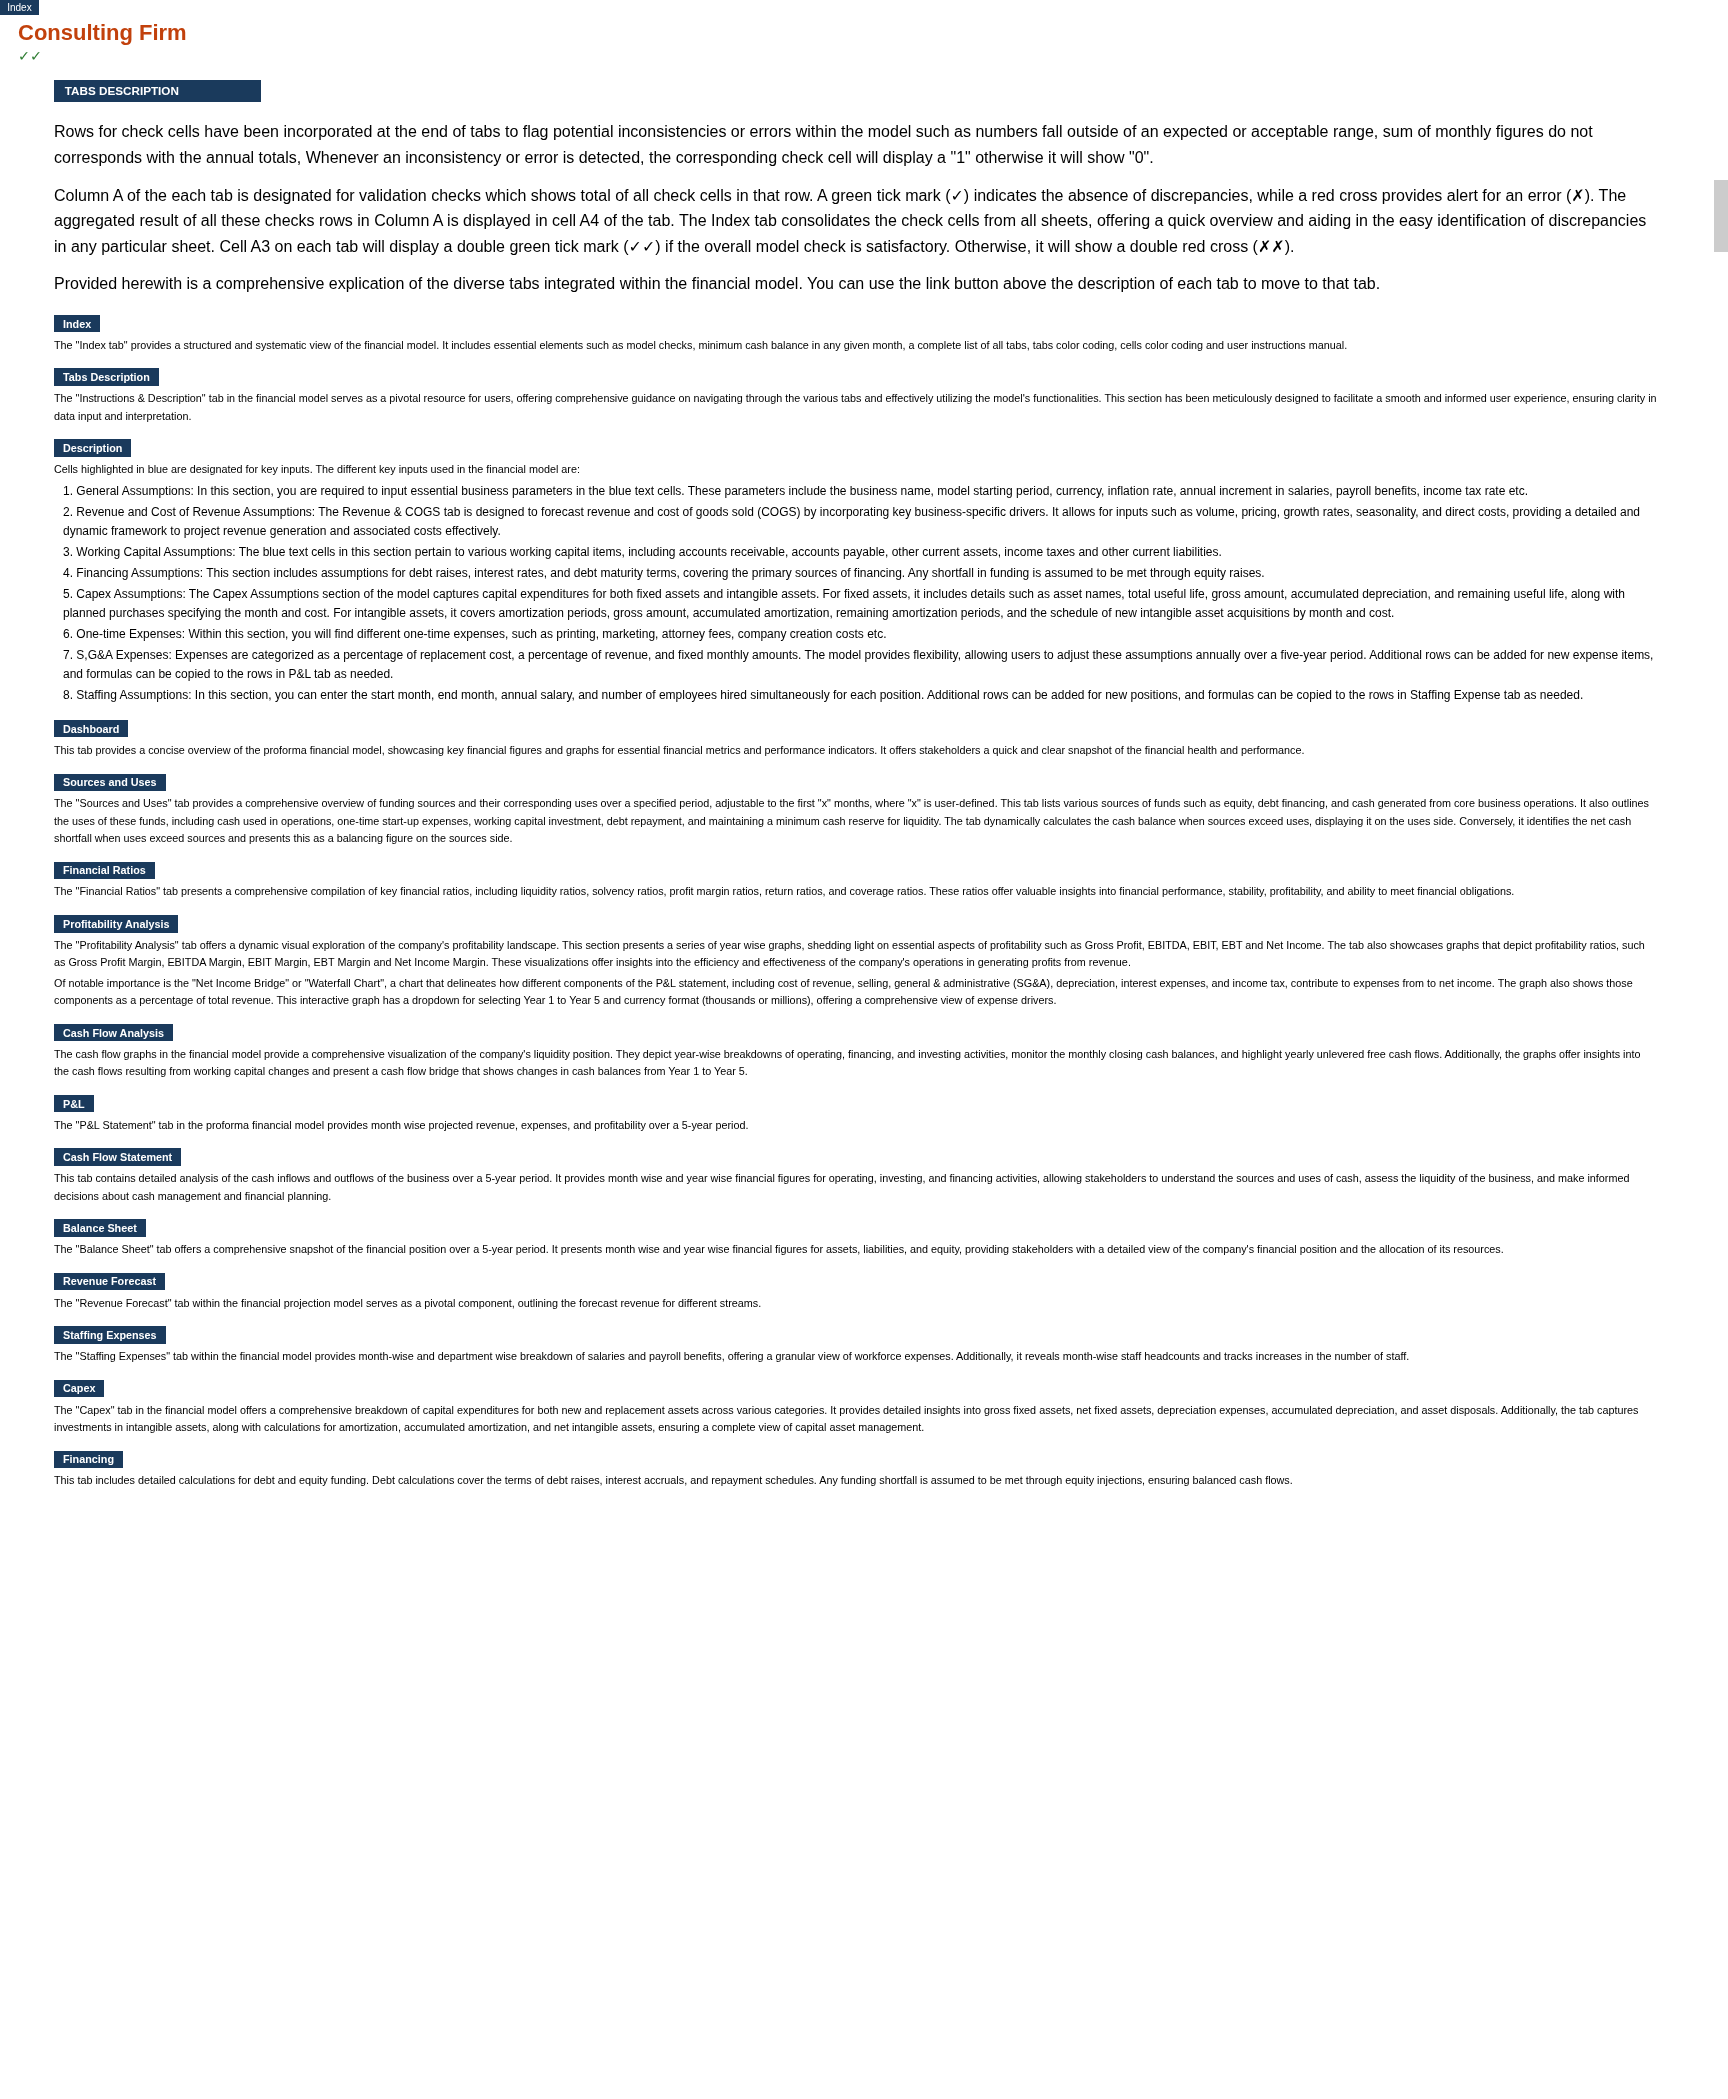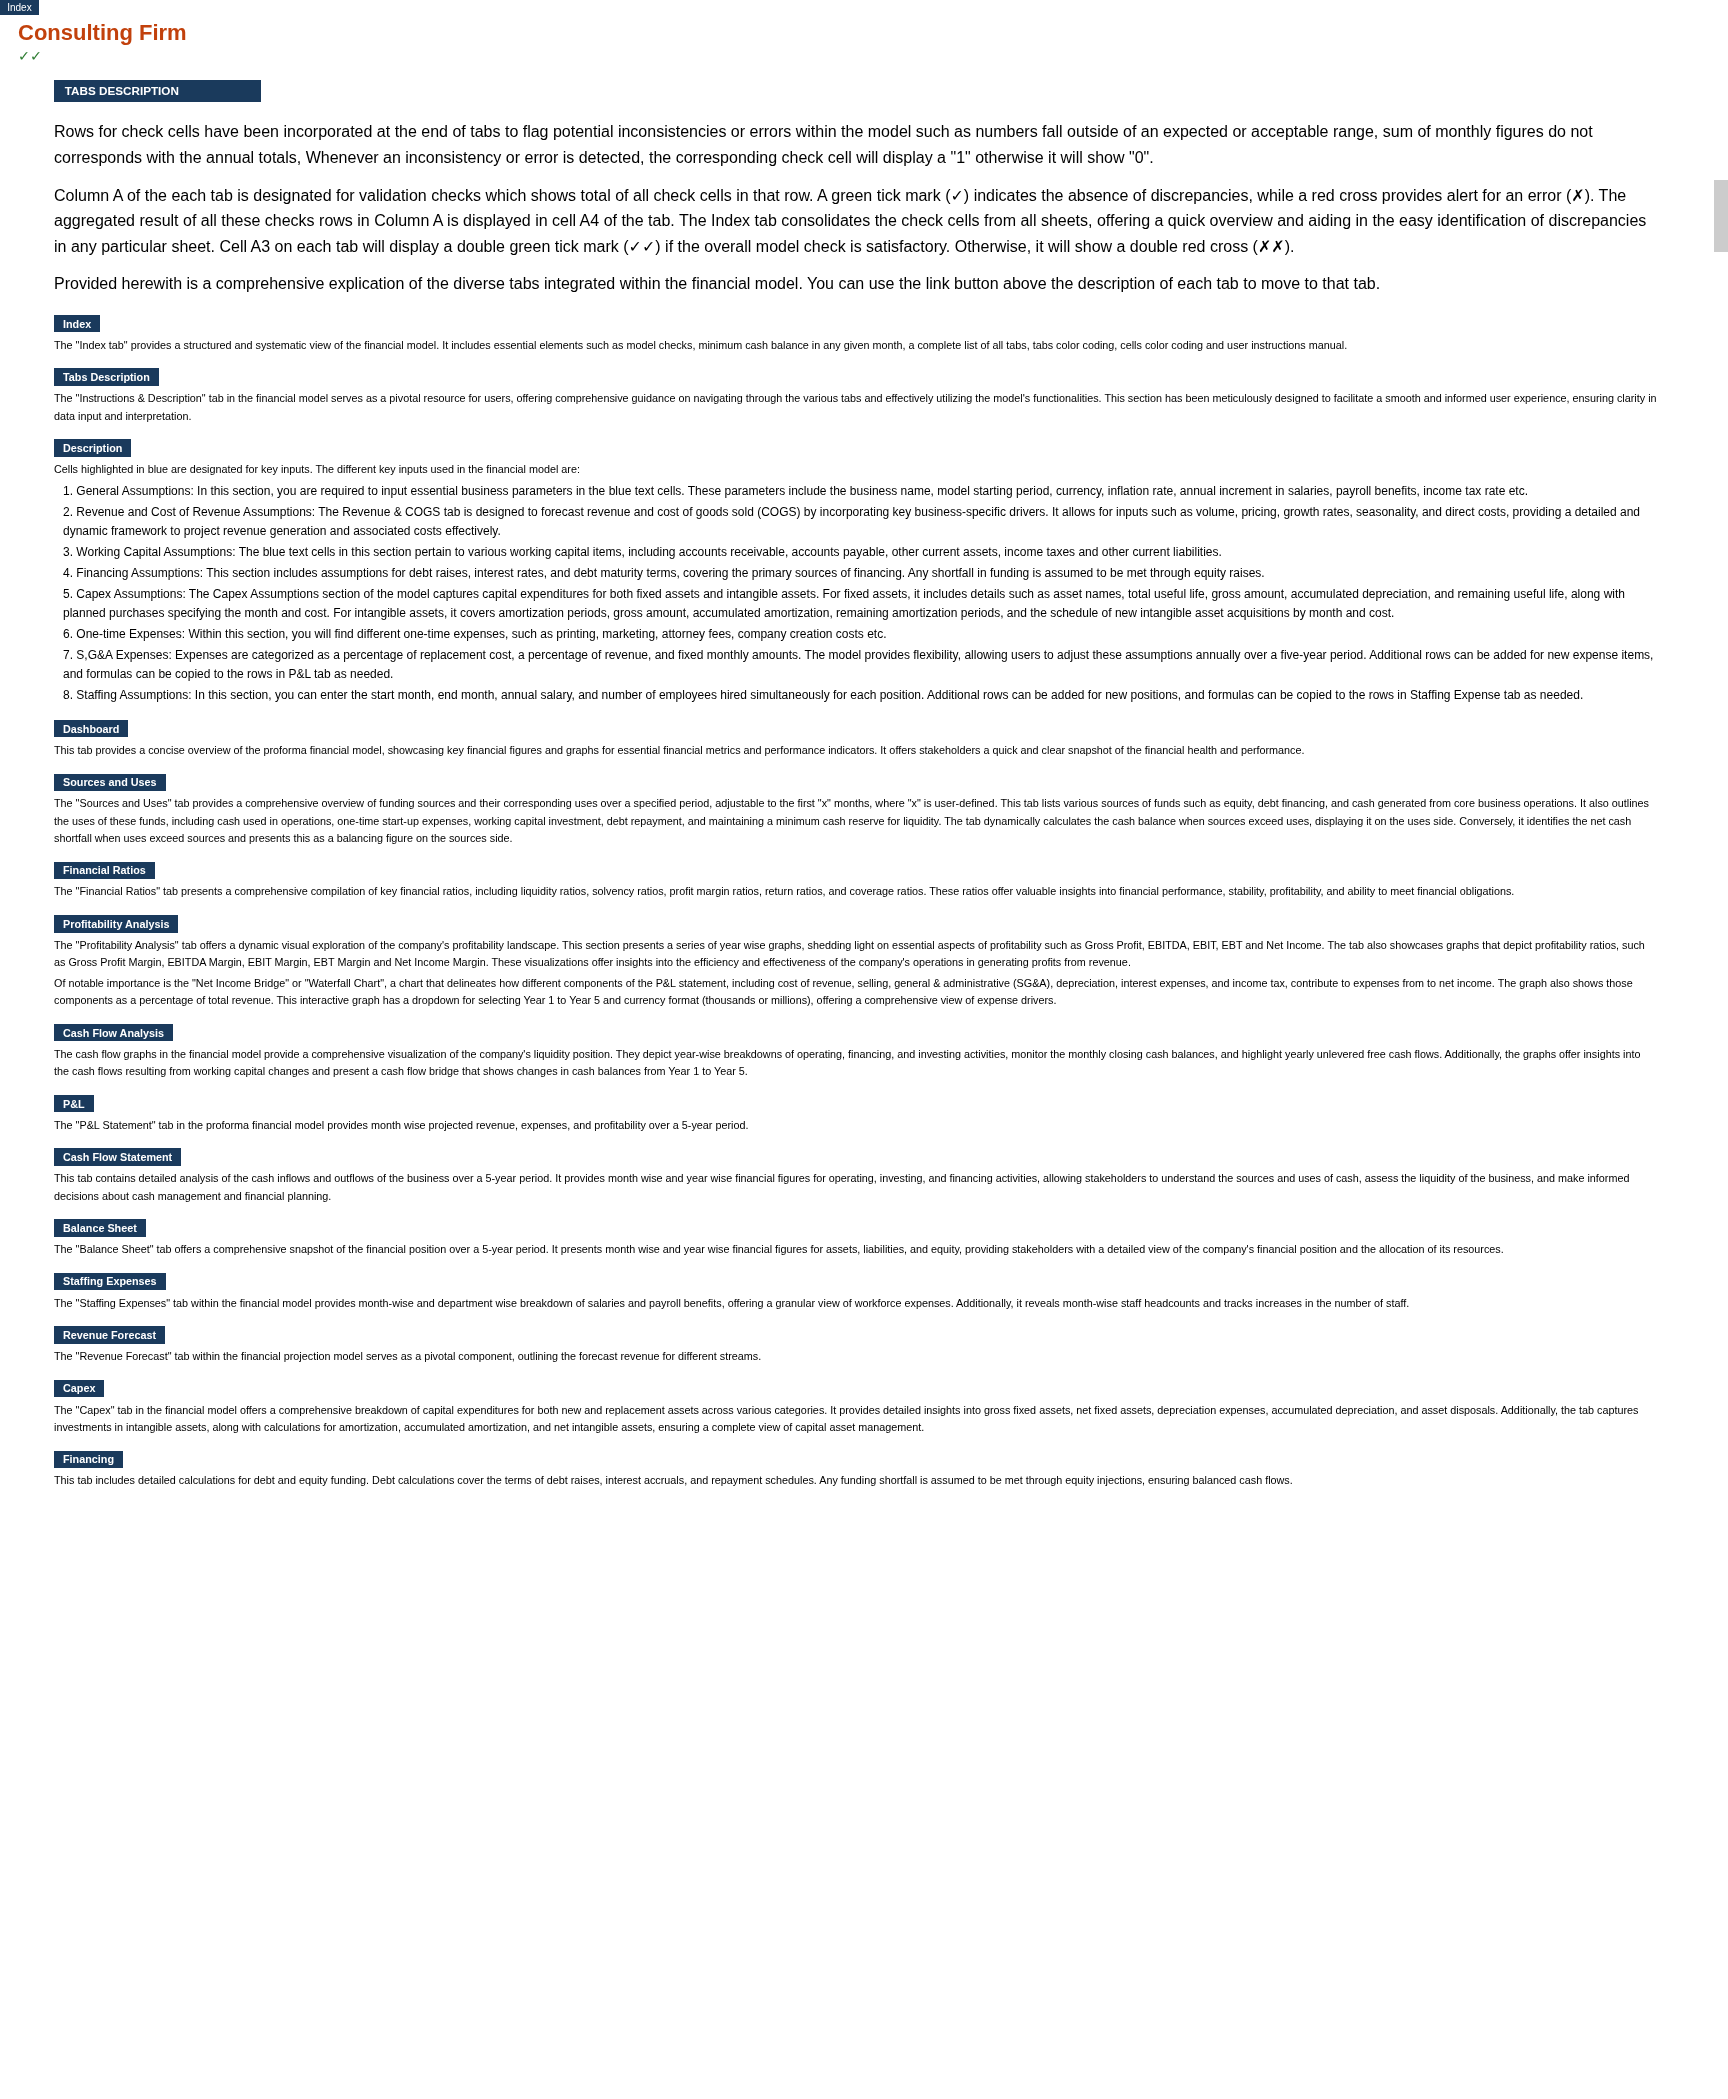--- a/index.html
+++ b/index.html
@@ -139,22 +139,22 @@
             <li>8. Staffing Assumptions: In this section, you can enter the start month, end month, annual salary, and number of employees hired simultaneously for each position. Additional rows can be added for new positions, and formulas can be copied to the rows in Staffing Expense tab as needed.</li>
           </ul></div>
         <div><div class="tab-section-header">Dashboard</div><div class="tab-desc">This tab provides a concise overview of the proforma financial model, showcasing key financial figures and graphs for essential financial metrics and performance indicators. It offers stakeholders a quick and clear snapshot of the financial health and performance.</div></div>
         <div><div class="tab-section-header">Sources and Uses</div><div class="tab-desc">The "Sources and Uses" tab provides a comprehensive overview of funding sources and their corresponding uses over a specified period, adjustable to the first "x" months, where "x" is user-defined. This tab lists various sources of funds such as equity, debt financing, and cash generated from core business operations. It also outlines the uses of these funds, including cash used in operations, one-time start-up expenses, working capital investment, debt repayment, and maintaining a minimum cash reserve for liquidity. The tab dynamically calculates the cash balance when sources exceed uses, displaying it on the uses side. Conversely, it identifies the net cash shortfall when uses exceed sources and presents this as a balancing figure on the sources side.</div></div>
         <div><div class="tab-section-header">Financial Ratios</div><div class="tab-desc">The "Financial Ratios" tab presents a comprehensive compilation of key financial ratios, including liquidity ratios, solvency ratios, profit margin ratios, return ratios, and coverage ratios. These ratios offer valuable insights into financial performance, stability, profitability, and ability to meet financial obligations.</div></div>
         <div><div class="tab-section-header">Profitability Analysis</div><div class="tab-desc" style="margin-bottom: 3.6px;">The "Profitability Analysis" tab offers a dynamic visual exploration of the company's profitability landscape. This section presents a series of year wise graphs, shedding light on essential aspects of profitability such as Gross Profit, EBITDA, EBIT, EBT and Net Income. The tab also showcases graphs that depict profitability ratios, such as Gross Profit Margin, EBITDA Margin, EBIT Margin, EBT Margin and Net Income Margin. These visualizations offer insights into the efficiency and effectiveness of the company's operations in generating profits from revenue.</div><div class="tab-desc" style="margin-bottom: 3.6px;">Of notable importance is the "Net Income Bridge" or "Waterfall Chart", a chart that delineates how different components of the P&amp;L statement, including cost of revenue, selling, general &amp; administrative (SG&amp;A), depreciation, interest expenses, and income tax, contribute to expenses from to net income. The graph also shows those components as a percentage of total revenue. This interactive graph has a dropdown for selecting Year 1 to Year 5 and currency format (thousands or millions), offering a comprehensive view of expense drivers.</div></div>
         <div><div class="tab-section-header">Cash Flow Analysis</div><div class="tab-desc">The cash flow graphs in the financial model provide a comprehensive visualization of the company's liquidity position. They depict year-wise breakdowns of operating, financing, and investing activities, monitor the monthly closing cash balances, and highlight yearly unlevered free cash flows. Additionally, the graphs offer insights into the cash flows resulting from working capital changes and present a cash flow bridge that shows changes in cash balances from Year 1 to Year 5.</div></div>
         <div><div class="tab-section-header">P&amp;L</div><div class="tab-desc">The "P&amp;L Statement" tab in the proforma financial model provides month wise projected revenue, expenses, and profitability over a 5-year period.</div></div>
         <div><div class="tab-section-header">Cash Flow Statement</div><div class="tab-desc">This tab contains detailed analysis of the cash inflows and outflows of the business over a 5-year period. It provides month wise and year wise financial figures for operating, investing, and financing activities, allowing stakeholders to understand the sources and uses of cash, assess the liquidity of the business, and make informed decisions about cash management and financial planning.</div></div>
         <div><div class="tab-section-header">Balance Sheet</div><div class="tab-desc">The "Balance Sheet" tab offers a comprehensive snapshot of the financial position over a 5-year period. It presents month wise and year wise financial figures for assets, liabilities, and equity, providing stakeholders with a detailed view of the company's financial position and the allocation of its resources.</div></div>
+        <div><div class="tab-section-header">Revenue Forecast</div><div class="tab-desc">The "Revenue Forecast" tab within the financial projection model serves as a pivotal component, outlining the forecast revenue for different streams.</div></div>
         <div><div class="tab-section-header">Staffing Expenses</div><div class="tab-desc">The "Staffing Expenses" tab within the financial model provides month-wise and department wise breakdown of salaries and payroll benefits, offering a granular view of workforce expenses. Additionally, it reveals month-wise staff headcounts and tracks increases in the number of staff.</div></div>
-        <div><div class="tab-section-header">Revenue Forecast</div><div class="tab-desc">The "Revenue Forecast" tab within the financial projection model serves as a pivotal component, outlining the forecast revenue for different streams.</div></div>
         <div><div class="tab-section-header">Capex</div><div class="tab-desc">The "Capex" tab in the financial model offers a comprehensive breakdown of capital expenditures for both new and replacement assets across various categories. It provides detailed insights into gross fixed assets, net fixed assets, depreciation expenses, accumulated depreciation, and asset disposals. Additionally, the tab captures investments in intangible assets, along with calculations for amortization, accumulated amortization, and net intangible assets, ensuring a complete view of capital asset management.</div></div>
         <div><div class="tab-section-header">Financing</div><div class="tab-desc">This tab includes detailed calculations for debt and equity funding. Debt calculations cover the terms of debt raises, interest accruals, and repayment schedules. Any funding shortfall is assumed to be met through equity injections, ensuring balanced cash flows.</div></div>
       </div>
   </div>
 
   <div class="scrollbar-stub"></div>
 </div>
 
 
 </body></html>

